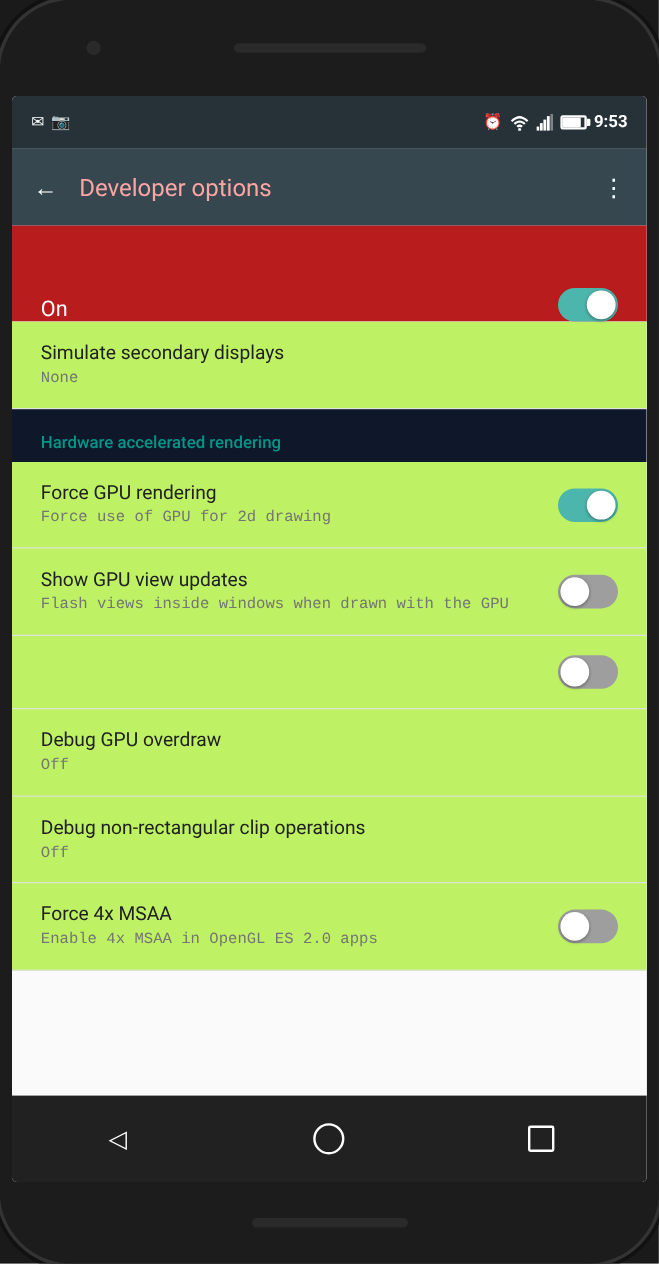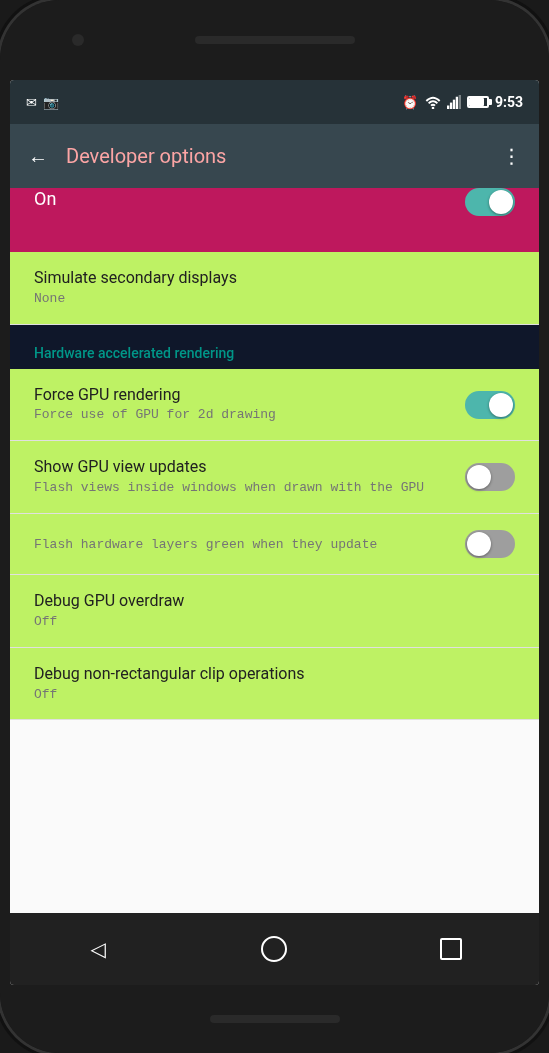--- a/index.html
+++ b/index.html
@@ -135,24 +135,24 @@
       height: 24px;
       display: flex;
       align-items: center;
       justify-content: center;
       letter-spacing: -1px;
     }
 
     
     .on-off-header {
       width: 100%;
-      height: 64px;
-      background: #be185d;
-      display: flex;
-      align-items: flex-start;
+      height: 80px;
+      background: #b91c1c;
+      display: flex;
+      align-items: flex-end;
       justify-content: space-between;
       padding: 0 24px;
       flex-shrink: 0;
     }
 
     .on-label {
       color: white;
       font-size: 18px;
       font-weight: 400;
     }
@@ -393,41 +393,49 @@
           <div class="item-title">Show GPU view updates</div>
           <div class="item-subtitle">Flash views inside windows when drawn with the GPU</div>
         </div>
         <div class="toggle toggle-off" style="flex-shrink:0; margin-left:12px;">
           <div class="toggle-thumb"></div>
         </div>
       </div>
 
       <div class="settings-item">
         <div class="item-text">
-          <div class="item-subtitle">Flash hardware layers green when they update</div>
         </div>
         <div class="toggle toggle-off" style="flex-shrink:0; margin-left:12px;">
           <div class="toggle-thumb"></div>
         </div>
       </div>
 
       <div class="settings-item">
         <div class="item-text">
           <div class="item-title">Debug GPU overdraw</div>
           <div class="item-subtitle">Off</div>
         </div>
       </div>
 
       <div class="settings-item">
         <div class="item-text">
           <div class="item-title">Debug non-rectangular clip operations</div>
           <div class="item-subtitle">Off</div>
         </div>
       </div>
 
+      <div class="settings-item">
+        <div class="item-text">
+          <div class="item-title">Force 4x MSAA</div>
+          <div class="item-subtitle">Enable 4x MSAA in OpenGL ES 2.0 apps</div>
+        </div>
+        <div class="toggle toggle-off" style="flex-shrink:0; margin-left:12px;">
+          <div class="toggle-thumb"></div>
+        </div>
+      </div>
 
     </div>
 
     <div class="bottom-nav">
       <div class="nav-btn">
         <span style="font-size: 20px;">◁</span>
       </div>
       <div class="nav-btn">
         <span style="width: 26px; height: 26px; border-radius: 50%; border: 2px solid white; display: block;"></span>
       </div>

